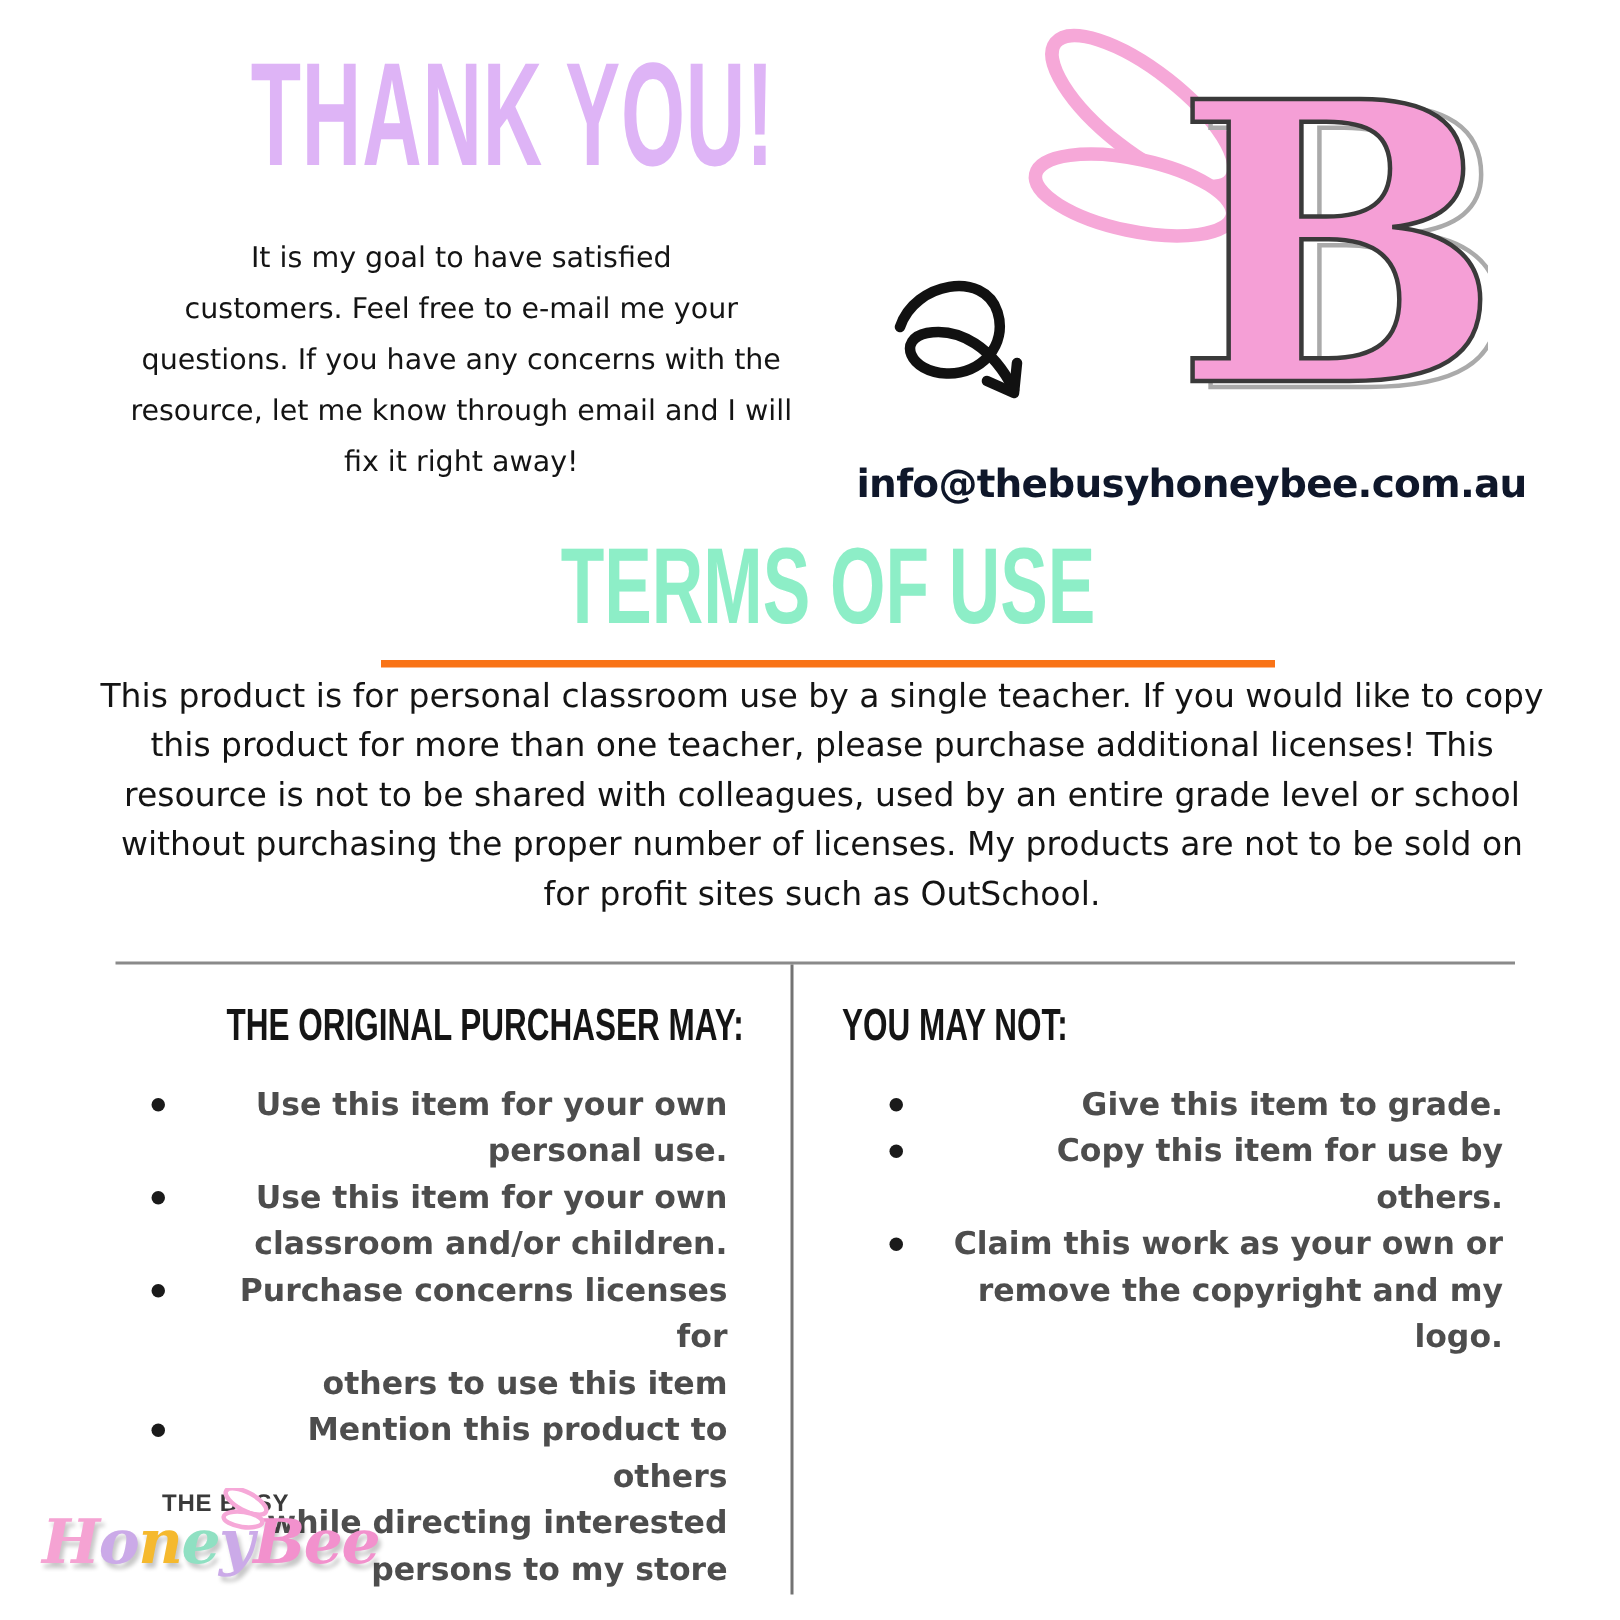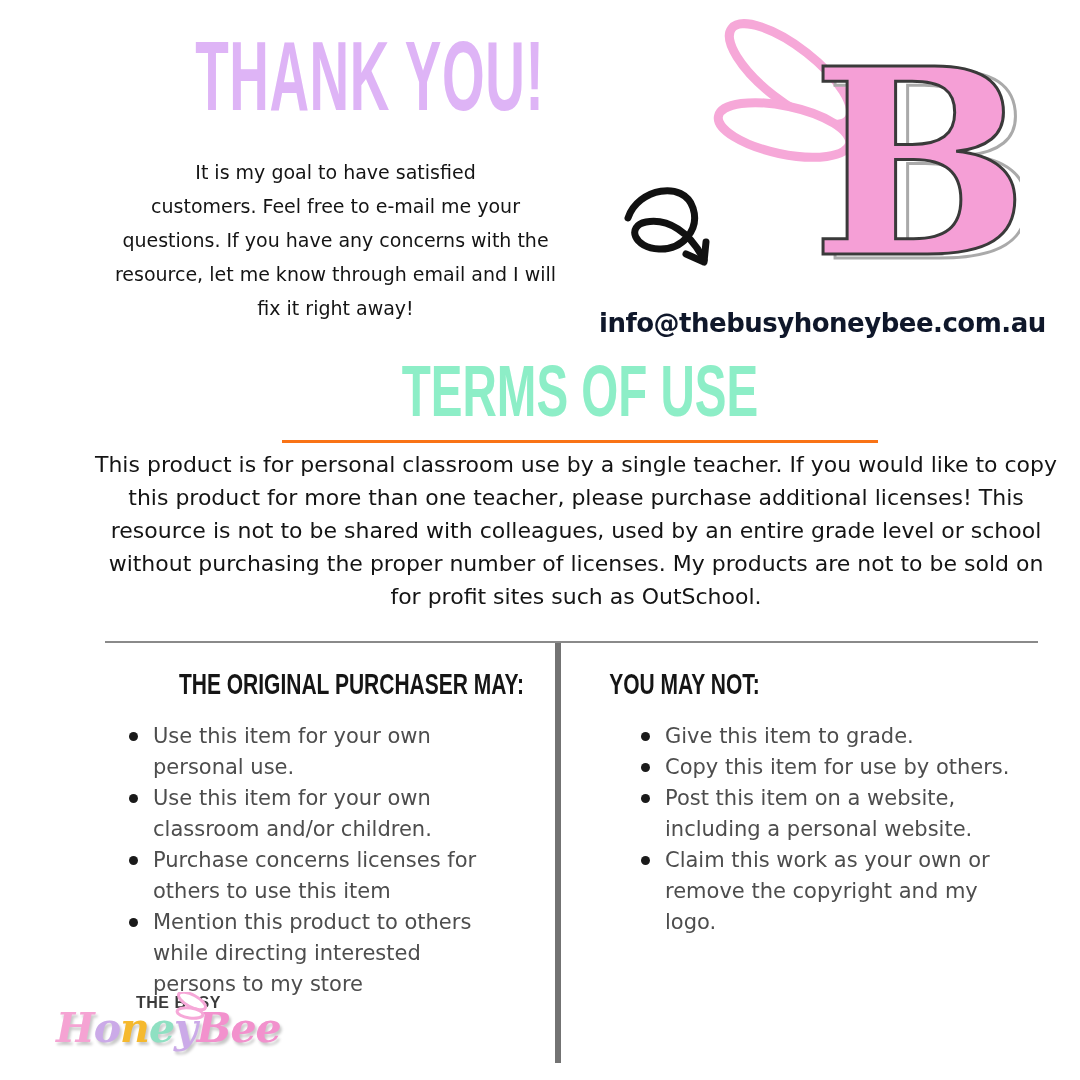--- a/index.html
+++ b/index.html
@@ -4,21 +4,20 @@
 <style>
   * { box-sizing: border-box; }
   html, body { margin: 0; padding: 0; background: #fff; }
   .page {
     position: relative;
     width: 1052px;
     height: 1080px;
     background: #ffffff;
     overflow: hidden;
     font-family: "DejaVu Sans", sans-serif;
-    margin-left: 28px;
   }
 
   
   .thanks {
     position: absolute;
     left: 30px; top: 20px;
     width: 555px;
     text-align: center;
   }
   .thanks h1 {
@@ -61,21 +60,21 @@
   
   .terms-head-wrap {
     position: absolute;
     left: 0; top: 350px;
     width: 1104px;
     text-align: center;
   }
   .terms-underline {
     display: inline-block;
     padding: 0 28px 8px;
-    border-bottom: 3px solid #f97316;
+    border-bottom: 5px solid #f97316;
   }
   .terms-head-wrap h2 {
     margin: 0;
     display: inline-block;
     font-family: "Liberation Sans", sans-serif;
     font-weight: bold;
     font-size: 72px;
     transform: scale(0.66, 1.0);
     transform-origin: center top;
     white-space: nowrap;
@@ -97,21 +96,21 @@
   
   .columns {
     position: absolute;
     left: 77px; top: 641px;
     width: 933px; height: 422px;
     border-top: 2px solid #8a8a8a;
     display: flex;
   }
   .col { padding-top: 24px; }
   .col-left { width: 450px; }
-  .col-right { flex: 1; border-left: 6px solid #737373; padding-left: 16px; }
+  .col-right { flex: 1; border-left: 2px solid #737373; }
   .col h3 {
     margin: 0 0 20px;
     text-align: left;
   }
   .col h3 span {
     display: inline-block;
     font-family: "Liberation Sans", sans-serif;
     font-weight: bold;
     font-size: 30px;
     color: #151515;
@@ -130,21 +129,21 @@
   }
   .dot { flex: none; width: 24px; }
   .dot::before {
     content: "";
     display: block;
     width: 9px; height: 9px;
     border-radius: 50%;
     background: #1a1a1a;
     margin-top: 11px;
   }
-  .li-txt { flex: 1; text-align: left; white-space: pre-line; }
+  .li-txt { flex: 1; text-align: right; white-space: pre-line; font-weight: bold; }
   .col-left  .li-txt { padding-right: 42px; }
   .col-right .li-txt { padding-right: 8px; }
 
   
   .footer-logo { position: absolute; left: 28px; top: 994px; width: 250px; }
   .fl-top {
     margin-left: 80px;
     font-family: "Liberation Sans", sans-serif;
     font-weight: bold;
     font-size: 16px;
@@ -241,25 +240,20 @@
           <li>
             <span class="dot"></span>
             <span class="li-txt">Give this item to grade.</span>
           </li>
 
           <li>
             <span class="dot"></span>
             <span class="li-txt">Copy this item for use by others.</span>
           </li>
 
-          <li>
-            <span class="dot"></span>
-            <span class="li-txt">Post this item on a website,
-including a personal website.</span>
-          </li>
 
 
           <li>
             <span class="dot"></span>
             <span class="li-txt">Claim this work as your own or
 remove the copyright and my
 logo.</span>
           </li>
         </ul>
     </div>

